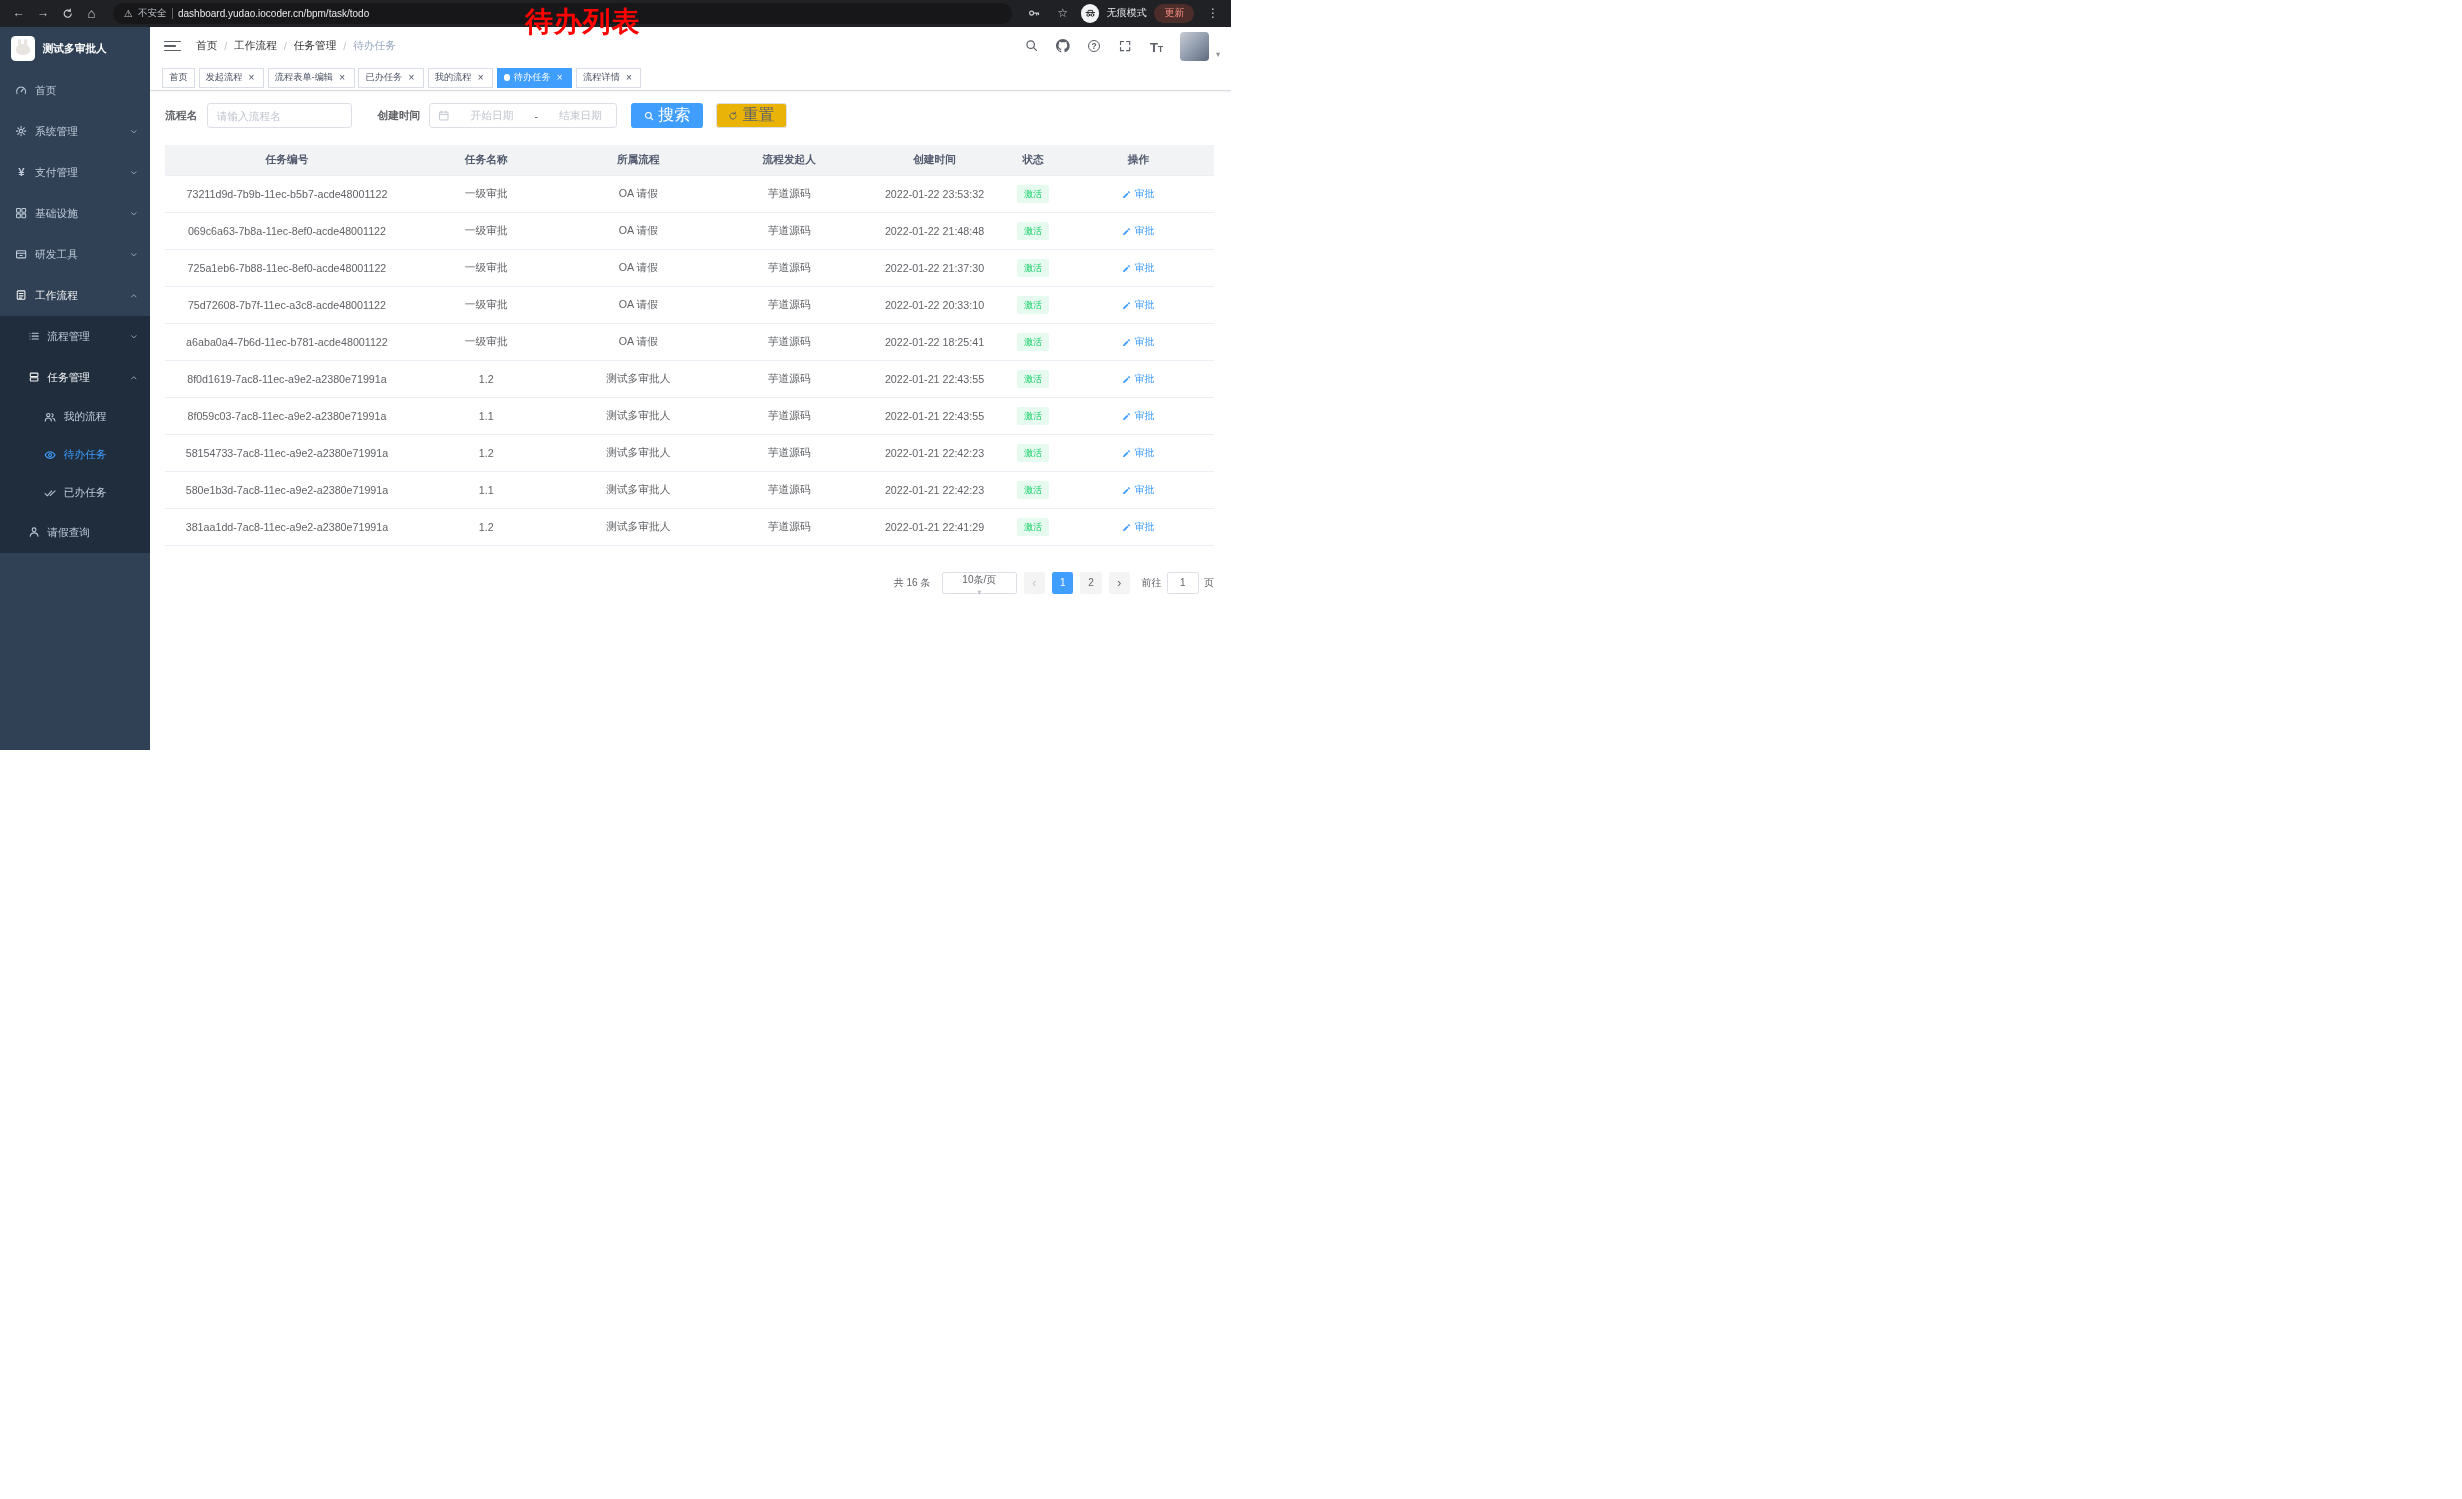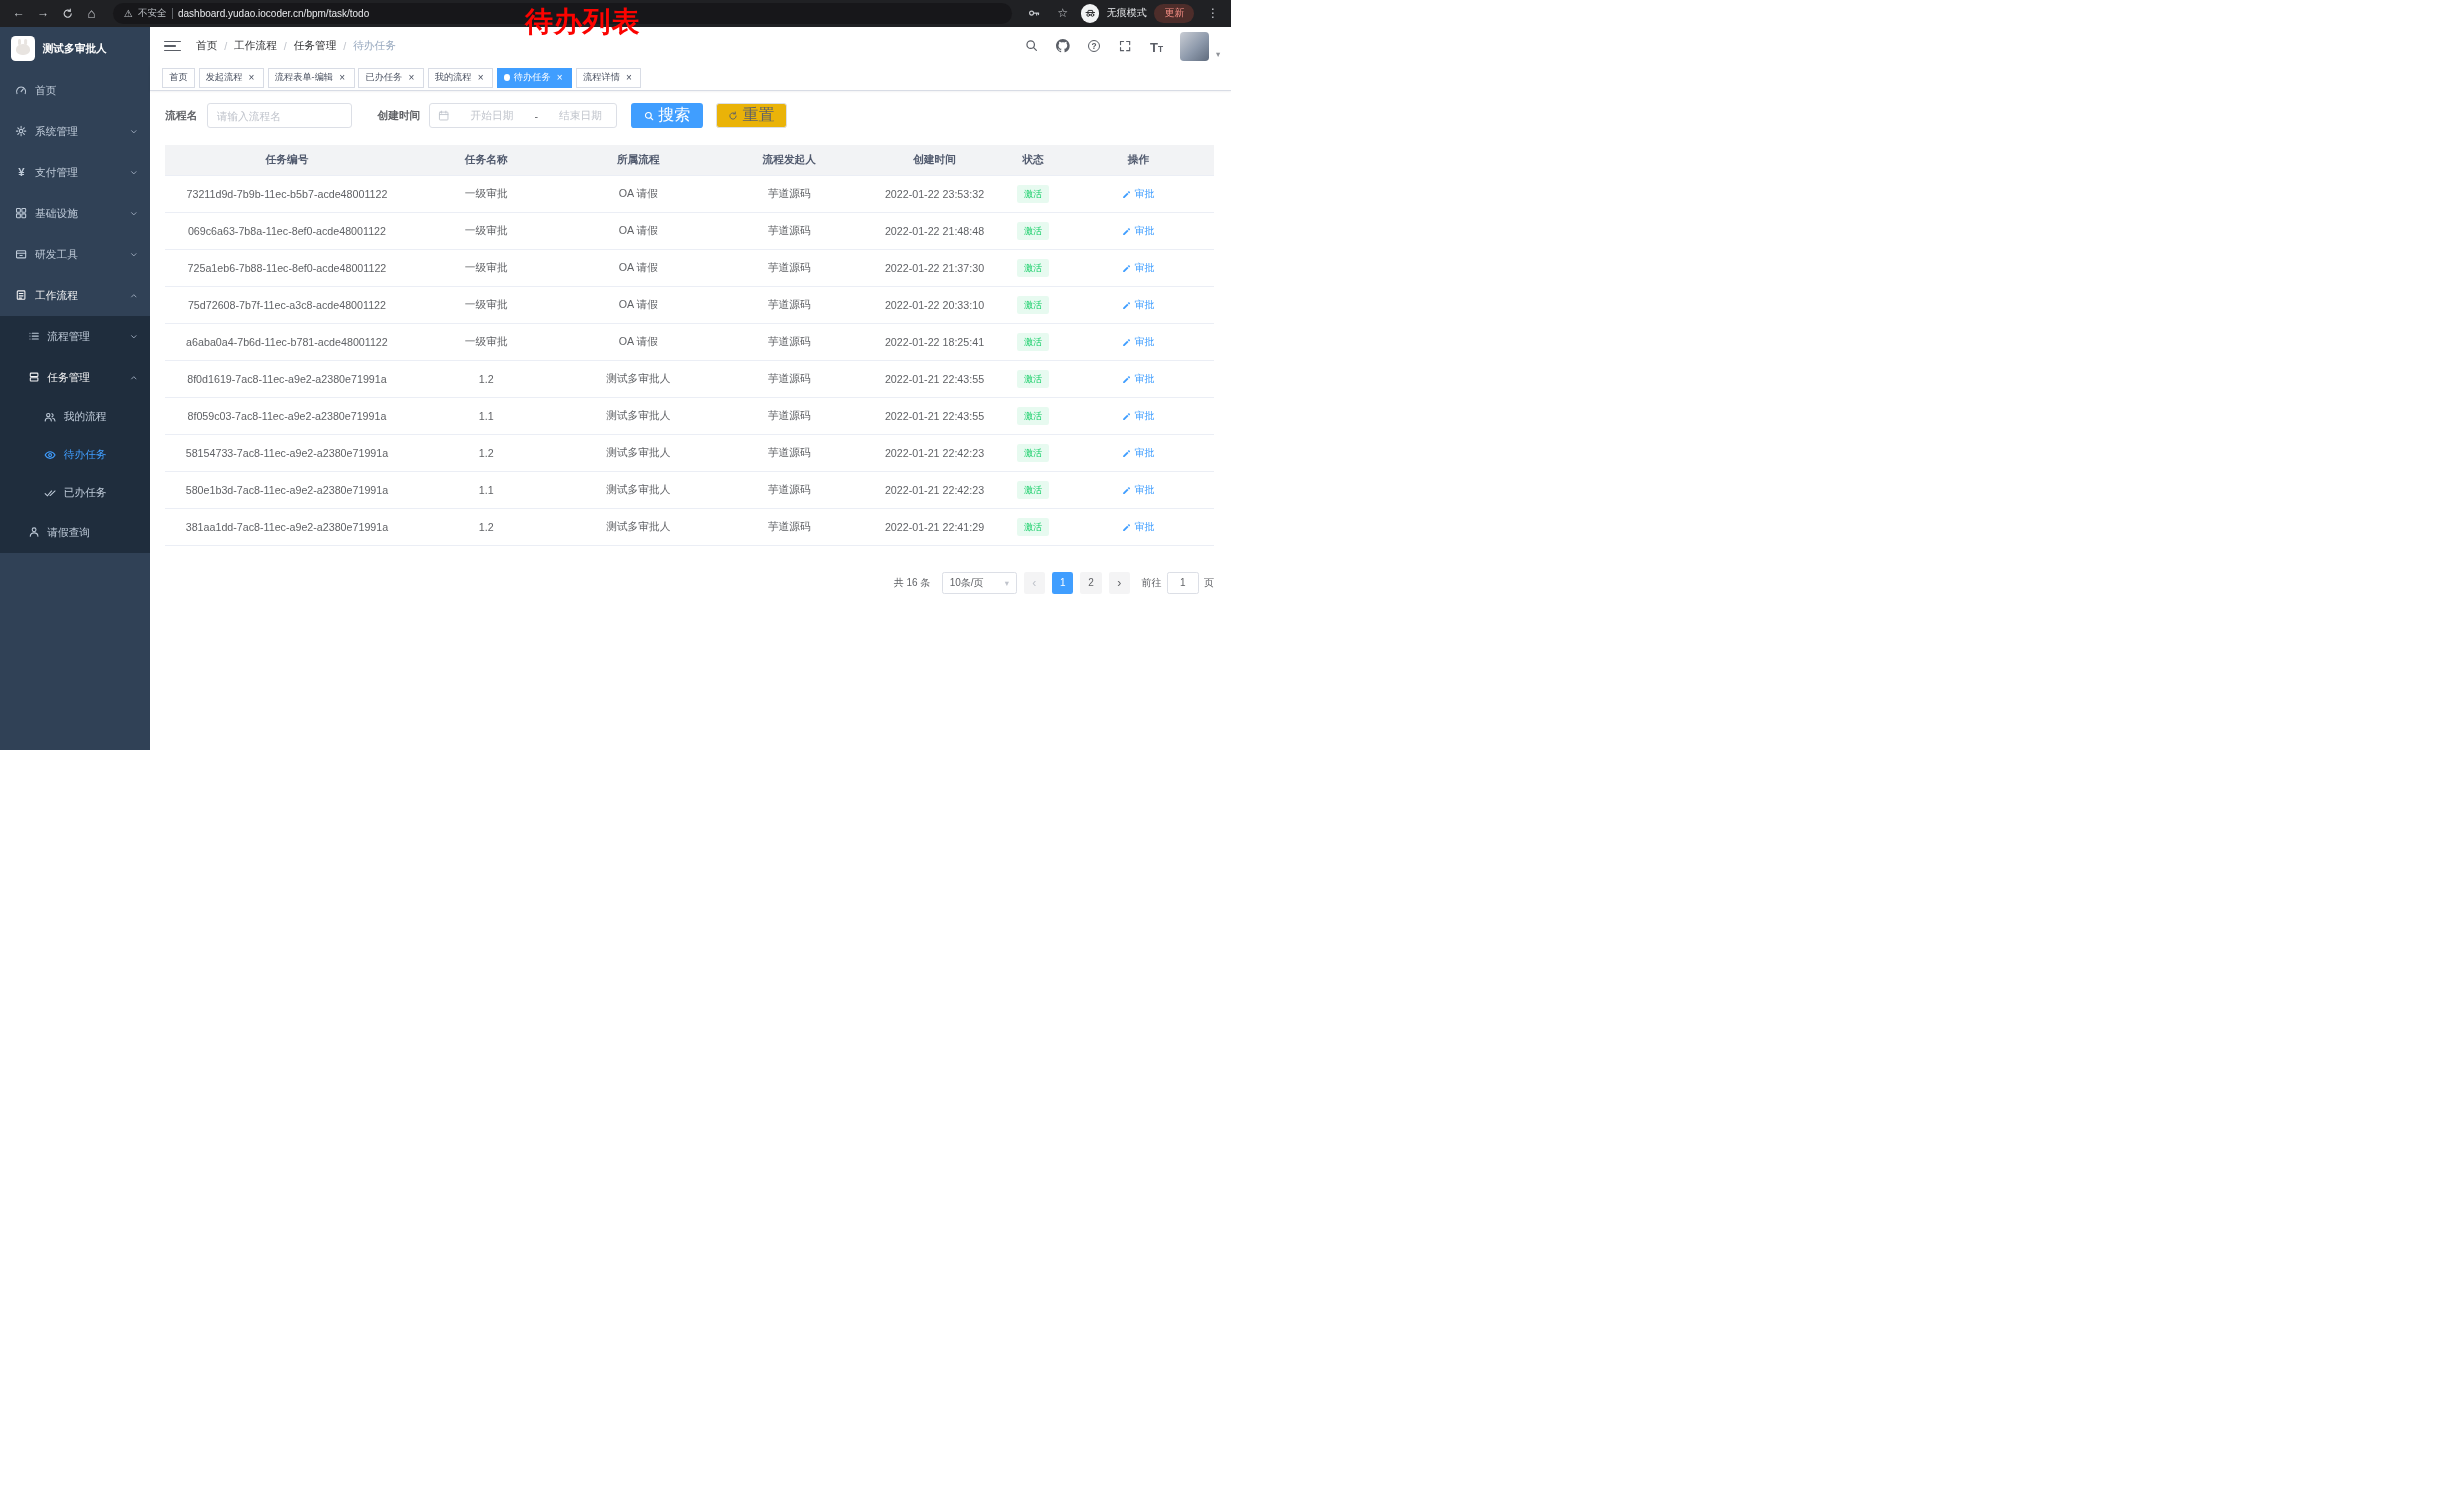--- a/index.html
+++ b/index.html
@@ -118,21 +118,21 @@
   .status-tag { display: inline-block; padding: 2.3px 6.9px; border-radius: 2.3px; font-size: 9.2px;
     background: #e7faf0; color: #13ce66; }
   .action-link { color: #409eff; font-size: 10px; display: inline-flex; align-items: center; gap: 3.1px; cursor: pointer; }
 
   
   .pagination { display: flex; align-items: center; justify-content: flex-end; gap: 6.9px;
     margin-top: 26px; font-size: 10px; color: #606266; }
   .pg-total { margin-right: 4.6px; }
   .pg-size { width: 75px; height: 21.4px; border: 0.8px solid #dcdfe6; border-radius: 2.3px;
     display: flex; align-items: center; justify-content: space-between; padding: 0 6.9px;
-    color: #606266; cursor: pointer; background: #fff; }
+    color: #606266; cursor: pointer; background: #fff; flex-direction: column; }
   .pg-size .caret { color: #c0c4cc; font-size: 8.4px; }
   .pg-btn { min-width: 21.4px; height: 21.4px; border-radius: 2.3px; background: #f4f4f5; color: #606266;
     display: inline-flex; align-items: center; justify-content: center; cursor: pointer; font-size: 10px; padding: 0 3.1px; }
   .pg-btn.arrow { font-size: 12.2px; }
   .pg-btn.disabled { color: #c0c4cc; cursor: default; }
   .pg-btn.active { background: #409eff; color: #fff; }
   .pg-goto { display: flex; align-items: center; gap: 5.3px; margin-left: 4.6px; }
   .pg-goto input { width: 32px; height: 21.4px; border: 0.8px solid #dcdfe6; border-radius: 2.3px;
     text-align: center; font-size: 10px; color: #606266; outline: none; font-family: inherit; }
 </style>

